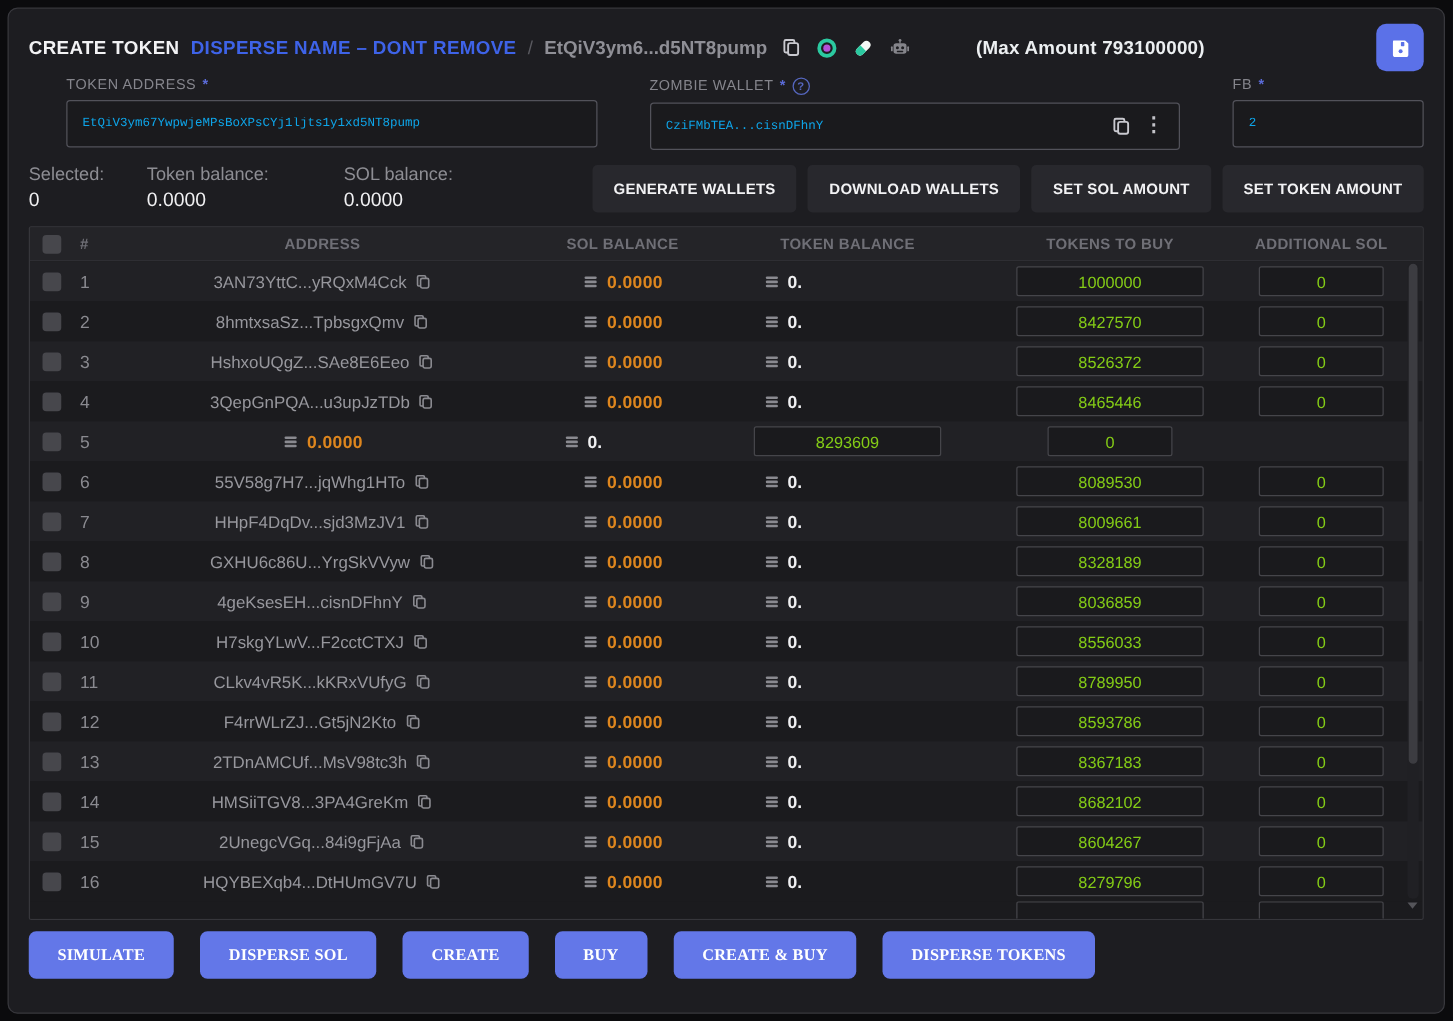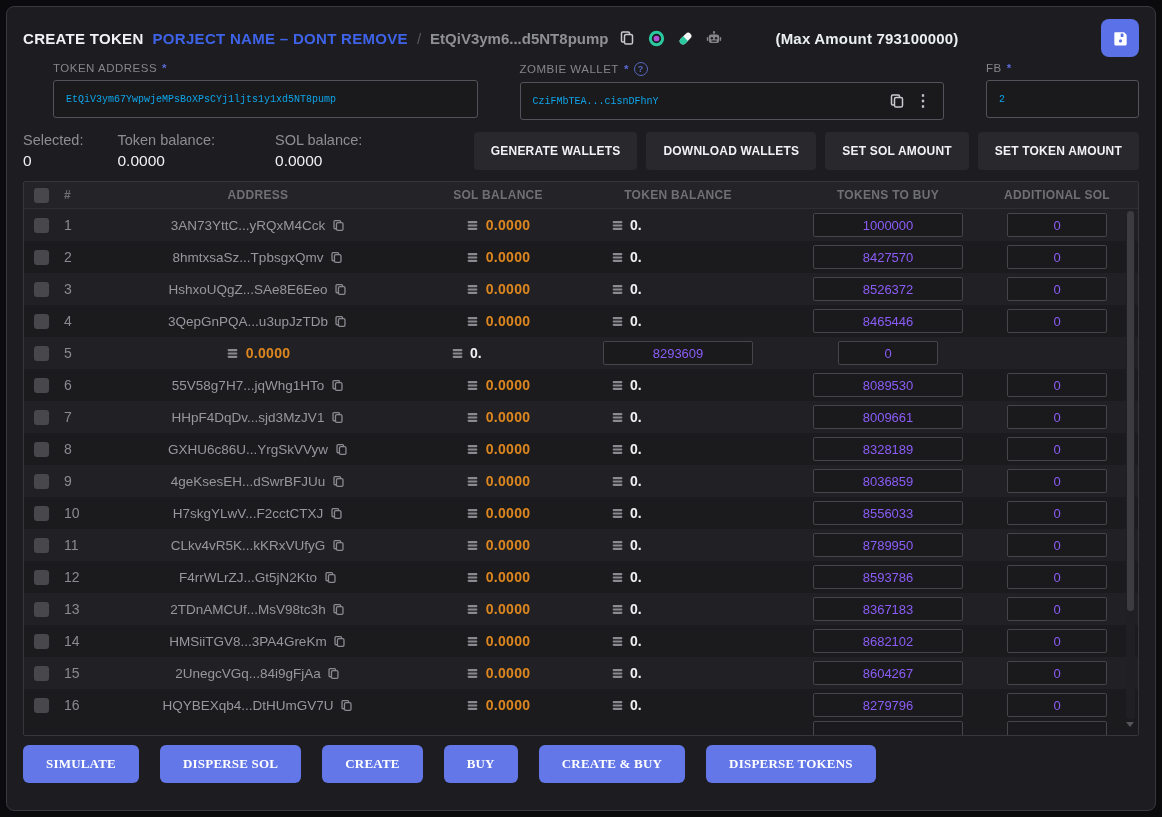--- a/index.html
+++ b/index.html
@@ -51,21 +51,21 @@
   .t-row:nth-child(even) { background:#1b1b1e; }
   .cb { width:15px; height:15px; background:#47474c; border-radius:3px; margin:0 auto; cursor:pointer; }
   .cb-head { margin-left:10px; margin-right:auto; }
   .c-num { color:#8a8a90; font-size:14px; padding-left:6px; }
   .c-addr { color:#97979d; font-size:13.5px; text-align:center; display:flex; align-items:center; justify-content:center; gap:6px; }
   .c-bal { display:flex; align-items:center; justify-content:center; gap:6px; }
   .c-bal .sol-val { color:#de861e; font-size:14px; font-weight:bold; letter-spacing:.3px; }
   .c-tok { display:flex; align-items:center; gap:6px; padding-left:32px; }
   .c-tok .tok-val { color:#f0f0f2; font-size:14px; font-weight:bold; }
   .c-input { display:flex; justify-content:center; }
-  .cell-input { background:#1a1a1d; border:1px solid #45454a; border-radius:2px; height:24px; text-align:center; color:#8b5cf6; font-size:13px; font-family:"Liberation Sans", sans-serif; outline:none; }
+  .cell-input { background:#1a1a1d; border:1px solid #45454a; border-radius:2px; height:24px; text-align:center; color:#84cc16; font-size:13px; font-family:"Liberation Sans", sans-serif; outline:none; }
   .w-buy { width:150px; }
   .w-sol { width:100px; }
   .partial-row { height:14px; overflow:hidden; background:#212125; }
   .partial-row .cell-input { height:24px; }
 
   
   .sbar { position:absolute; top:29px; right:3px; width:9px; height:508px; background:#202024; border-radius:4px; }
   .sbar .thumb { position:absolute; top:0; left:1px; width:7px; height:400px; background:#3c3c41; border-radius:4px; cursor:pointer; }
   .sbar-arrow { position:absolute; right:4px; bottom:8px; width:0; height:0; border-left:4px solid transparent; border-right:4px solid transparent; border-top:5px solid #55555a; }
 
@@ -73,21 +73,21 @@
   .foot { display:flex; gap:21px; margin-top:9px; }
   .blue-btn { height:38px; padding:0 23px; background:#6377e8; color:#ffffff; font-weight:bold; font-size:13px; letter-spacing:.2px; border:none; border-radius:6px; cursor:pointer; font-family:Liberation Serif, serif; }
 </style>
 </head>
 <body>
 
 <div class="panel">
 
   <div class="hdr">
     <span class="title">CREATE TOKEN</span>
-    <span class="project">PORJECT NAME – DONT REMOVE</span>
+    <span class="project">DISPERSE NAME – DONT REMOVE</span>
     <span class="sep">/</span>
     <span class="short">EtQiV3ym6...d5NT8pump</span>
     <span class="icon-btn">
       <svg viewBox="0 0 16 16" width="16" height="16" fill="none" stroke="#c9c9cf" stroke-width="1.5" stroke-linejoin="round">
           <rect x="5.5" y="4.5" width="8" height="9.5" rx="1.6"></rect>
           <path d="M10.5 4.5V3.2A1.2 1.2 0 0 0 9.3 2H3.7A1.2 1.2 0 0 0 2.5 3.2v7.6A1.2 1.2 0 0 0 3.7 12h1.8"></path>
         </svg>
     </span>
     <span class="icon-btn">
       <svg viewBox="0 0 16 16" width="17" height="17">
@@ -524,21 +524,21 @@
       <input class="cell-input w-sol" value="0" style="">
     </div>
   </div>
 
   <div class="grid t-row">
     <div>
               <div class="cb"></div>
             </div>
     <div class="c-num">9</div>
     <div class="c-addr">
-      <span>4geKsesEH...dSwrBFJUu</span>
+      <span>4geKsesEH...cisnDFhnY</span>
       <span class="icon-btn" style="width:14px;height:14px;">
         <svg viewBox="0 0 16 16" width="13" height="13" fill="none" stroke="#8a8a90" stroke-width="1.6" stroke-linejoin="round">
                   <rect x="5.5" y="4.5" width="8" height="9.5" rx="1.6"></rect>
                   <path d="M10.5 4.5V3.2A1.2 1.2 0 0 0 9.3 2H3.7A1.2 1.2 0 0 0 2.5 3.2v7.6A1.2 1.2 0 0 0 3.7 12h1.8"></path>
                 </svg>
       </span>
     </div>
     <div class="c-bal">
       <span class="icon-btn" style="width:14px;height:14px;">
         <svg viewBox="0 0 16 16" width="13" height="13" fill="#8a8a90">

